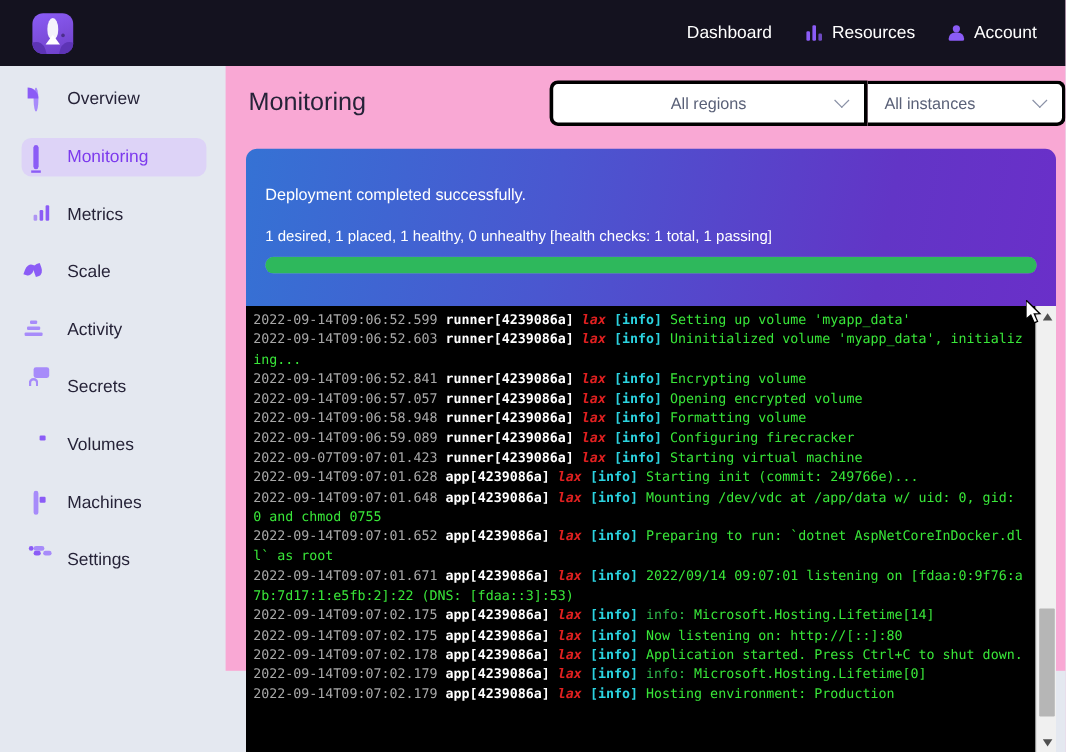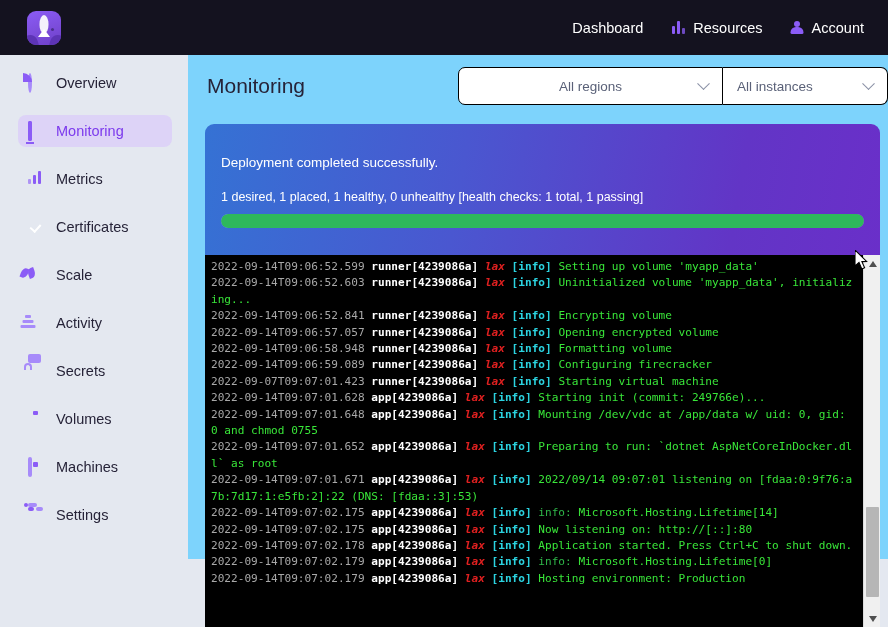--- a/index.html
+++ b/index.html
@@ -2,21 +2,21 @@
 <html><head>
 <meta charset="utf-8">
 <style>
   * { box-sizing: border-box; margin: 0; padding: 0; }
   html, body {
     width: 888px; height: 627px;
     overflow: hidden;
     background: #e4e8f0;
     font-family: "Liberation Sans", sans-serif;
   }
-  #app { position: relative; width: 888px; height: 559px; background: #7dd3fc; padding-left: 14px; }
+  #app { position: relative; width: 888px; height: 559px; background: #f9a8d4; padding-left: 14px; }
 
   
   .topbar {
     position: absolute; left: 0; top: 0; width: 888px; height: 55px;
     background: #14121f;
     display: flex; align-items: center;
   }
   .logo-box {
     margin-left: 27px; width: 34px; height: 34px; border-radius: 9px;
     background: linear-gradient(160deg, #8b5cf6 0%, #7c4ddb 55%, #6d3fc9 100%);
@@ -127,21 +127,21 @@
 
   
   .main { position: absolute; left: 188px; top: 55px; width: 700px; height: 572px; }
   .page-header { display: flex; align-items: center; height: 62px; padding: 0 0 0 19px; }
   .page-title { font-size: 21px; color: #262338; font-weight: 400; }
   .selects { margin-left: auto; display: flex; }
   .select {
     height: 38px; background: #fff; display: flex; align-items: center;
     justify-content: space-between; cursor: pointer;
     color: #5a6178; font-size: 13.5px; padding: 0 14px;
-    border: 1px solid #000000;
+    border: 3px solid #000000;
   }
   .sel-regions { width: 265px; border-radius: 7px 0 0 7px; justify-content: center; position: relative; }
   .sel-regions .sel-val { position: absolute; left: 0; right: 0; text-align: center; }
   .sel-instances { width: 165px; border-radius: 0 7px 7px 0; border-left: 0; gap: 4px; }
   .chev { width: 9px; height: 9px; border-right: 1.6px solid #8a91a6; border-bottom: 1.6px solid #8a91a6; transform: rotate(45deg) translate(-2px,-2px); flex: 0 0 auto; }
   .sel-regions .chev { position: absolute; right: 14px; }
 
   .banner {
     position: absolute; left: 17px; top: 69px; width: 675px; height: 140px;
     border-radius: 9px; overflow: hidden;
@@ -244,24 +244,20 @@
         <span class="side-icon">
             <span class="mbars">
               <i></i>
               <i></i>
               <i></i>
             </span>
           </span>
         <span>Metrics</span>
       </div>
 
-      <div class="side-item">
-        <span class="side-icon"><span class="checkc"></span></span>
-        <span>Certificates</span>
-      </div>
 
       <div class="side-item">
         <span class="side-icon"><span class="leaf"></span></span>
         <span>Scale</span>
       </div>
 
       <div class="side-item">
         <span class="side-icon"><span class="stack"><i></i><i></i><i></i></span></span>
         <span>Activity</span>
       </div>

